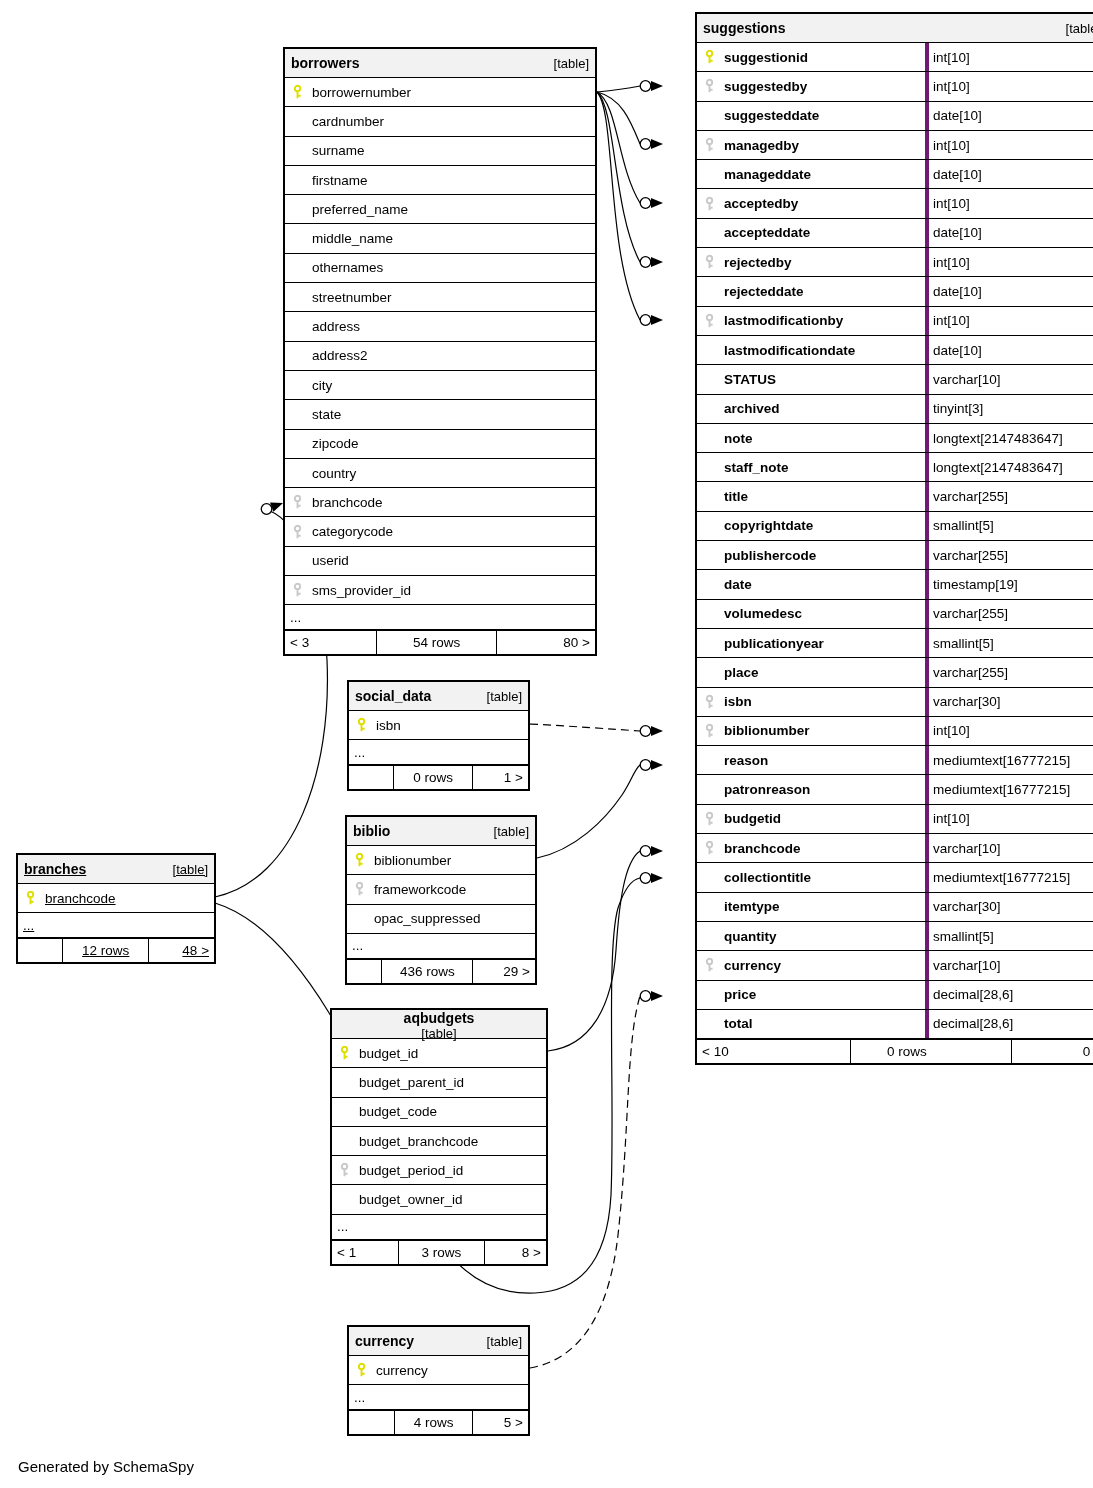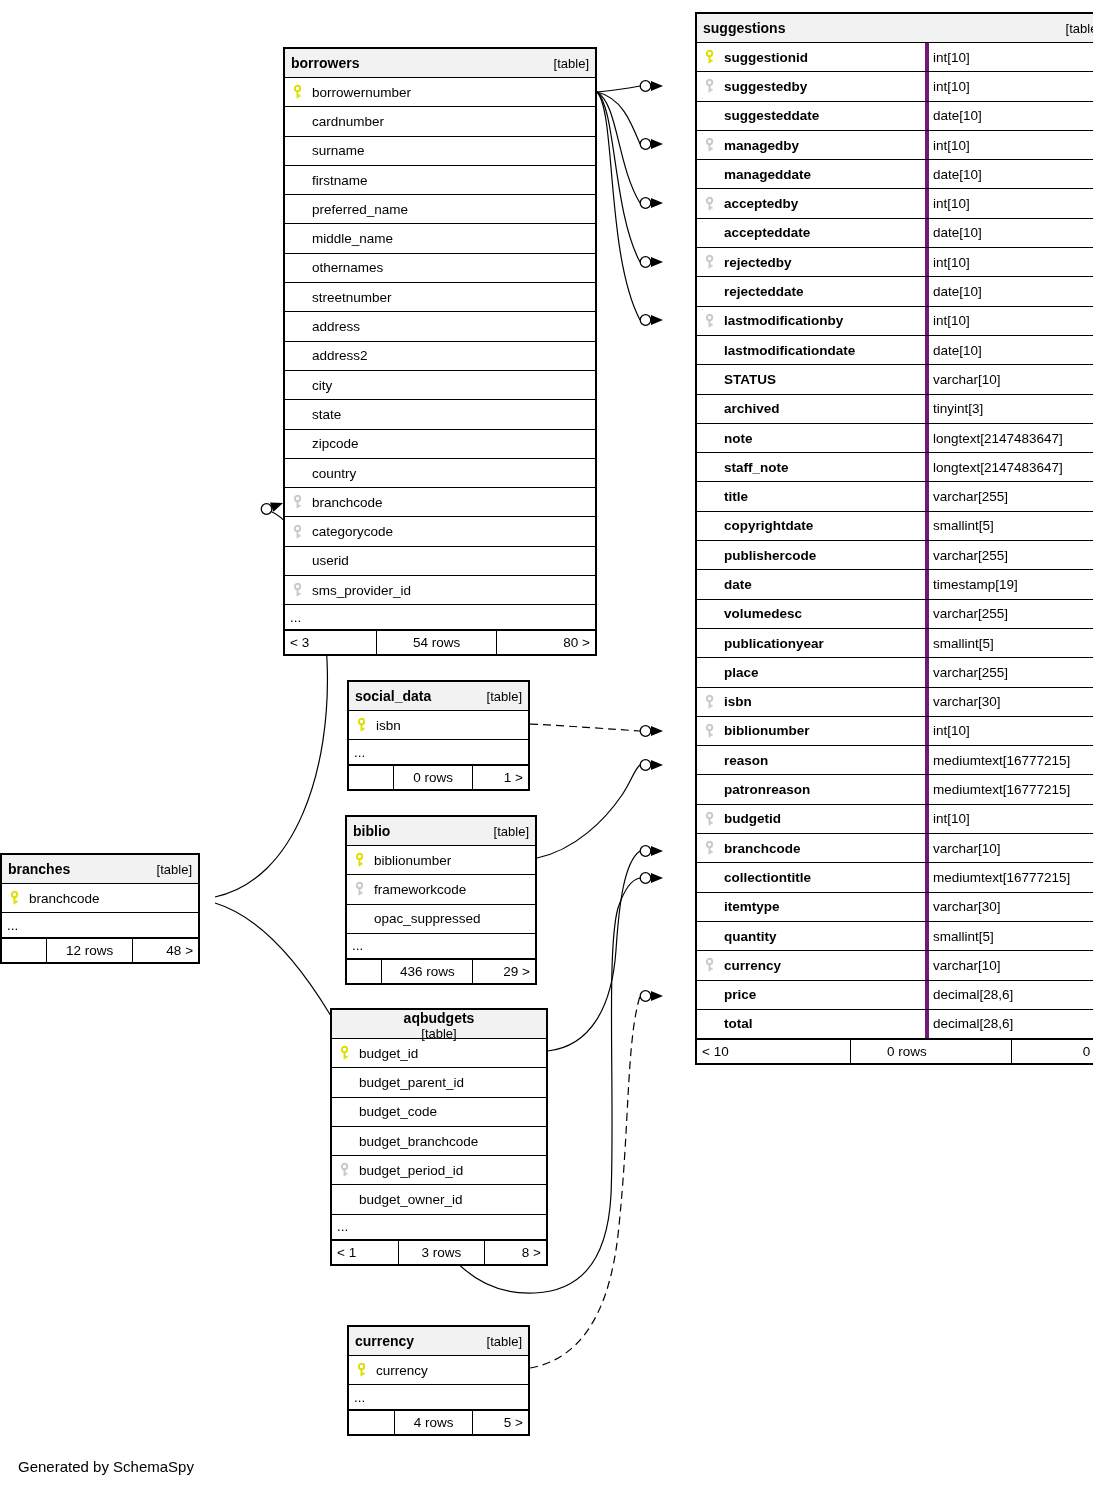--- a/index.html
+++ b/index.html
@@ -564,21 +564,21 @@
             <span>opac_suppressed</span>
           </div>
         </div>
         <div class="ellipsis-row">...</div>
         <div class="tbl-foot" style="border-top: 1px solid rgb(0, 0, 0);">
           <div class="foot-cell foot-left" style="width: 35px;"></div>
           <div class="foot-cell foot-center" style="width: 93px;">436 rows</div>
           <div class="foot-cell foot-right" style="width: 64px;">29 &gt;</div>
         </div>
       </div>
-      <div class="tbl" style="left: 0; top: 853px; width: 200px;">
+      <div class="tbl" style="left: 16px; top: 853px; width: 200px; text-decoration: underline;">
         <div class="tbl-head" style="background: rgb(242, 242, 242);">
           <span class="tbl-title">branches</span>
           <span class="tbl-badge">[table]</span>
         </div>
         <div class="tbl-row">
           <div class="name-cell">
             <svg class="key-ico" viewBox="0 0 11 15" xmlns="http://www.w3.org/2000/svg">
               <circle cx="5.5" cy="4" r="2.7" fill="none" stroke="#dede00" stroke-width="1.9"></circle>
               <path d="M5.5 6.7 V13.8 M5.5 11.2 H8.6" fill="none" stroke="#dede00" stroke-width="1.9"></path>
             </svg>

